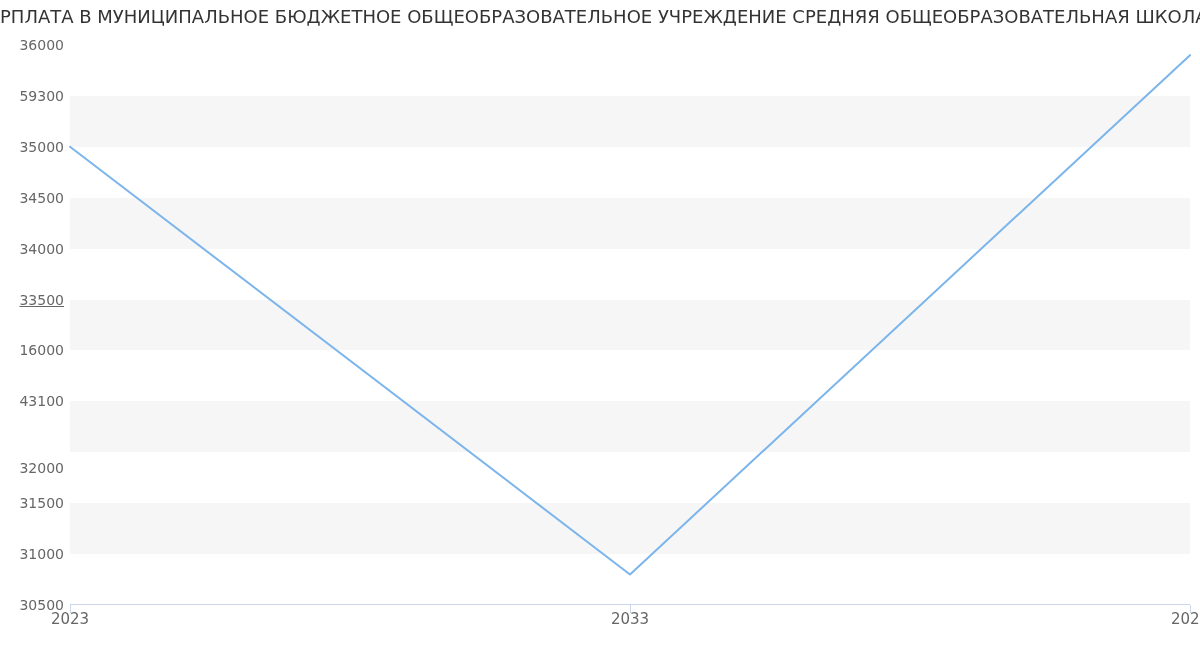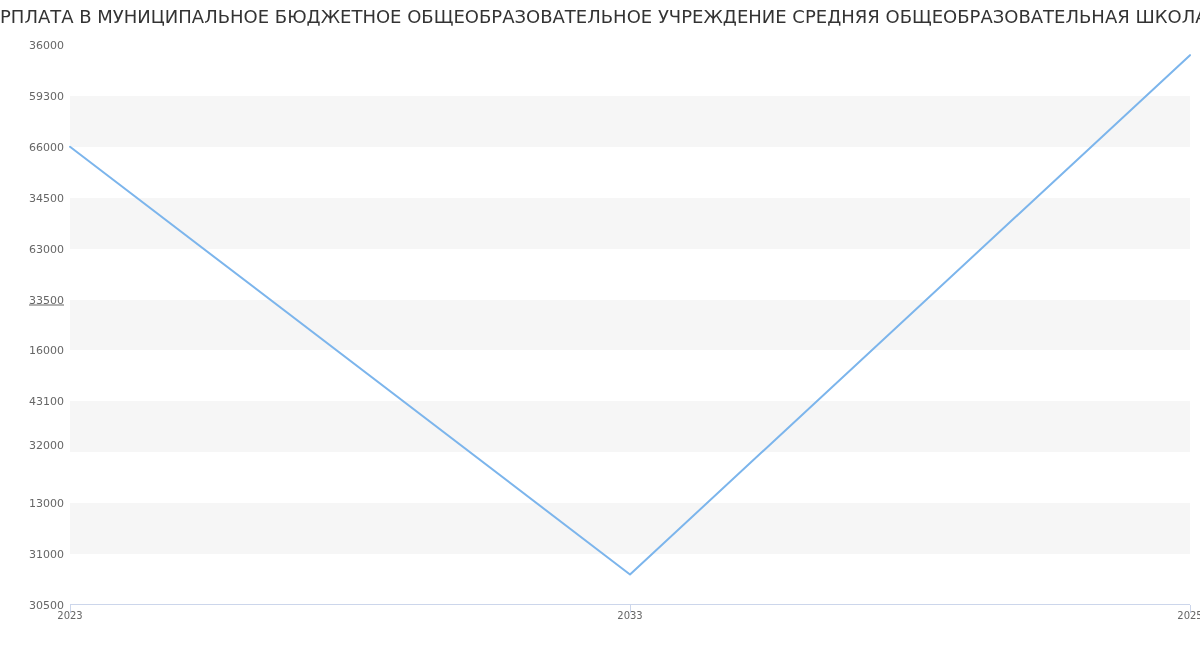--- a/index.html
+++ b/index.html
@@ -30,30 +30,30 @@
     border-bottom: 1px solid #ccd6eb;
   }
   .band {
     position: absolute; left:0; width:100%;
     background:#f6f6f6;
   }
   .tick-label-y {
     position:absolute;
     right: 1136px;
     transform: translateY(-50%);
-    font-size: 11px;
+    font-size: 14px;
     color:#666;
     text-align: right;
     width: 54px;
   }
   .tick-label-x {
     position:absolute;
     top: 610px;
     transform: translateX(-50%);
-    font-size: 10px;
+    font-size: 15px;
     color:#666;
   }
   .x-tick {
     position:absolute;
     top: 605px;
     width:1px; height:8px;
     background:#ccd6eb;
   }
   svg.line {
     position:absolute; left:0; top:0;
@@ -80,28 +80,28 @@
     <div class="band" style="top: 458.182px; height: 50.9091px;"></div>
     <div class="plot-frame"></div>
 
 <svg class="line" viewBox="0 0 1120 560" preserveAspectRatio="none">
     <path id="series-path" d="M0 101.81818181818181 L560 529.4545454545455 L1120 10.18181818181813 "></path>
   </svg>
   </div>
 
 <div class="tick-label-y" style="top: 605px;">30500</div>
 <div class="tick-label-y" style="top: 554.091px;">31000</div>
-<div class="tick-label-y" style="top: 503.182px;">13000</div>
-<div class="tick-label-y" style="top: 445px;">32000</div>
+<div class="tick-label-y" style="top: 503.182px;">31500</div>
+<div class="tick-label-y" style="top: 468px;">32000</div>
 <div class="tick-label-y" style="top: 401.364px;">43100</div>
 <div class="tick-label-y" style="top: 350.455px;">16000</div>
 <div class="tick-label-y" style="top: 299.545px; text-decoration: underline;">33500</div>
-<div class="tick-label-y" style="top: 248.636px;">63000</div>
+<div class="tick-label-y" style="top: 248.636px;">34000</div>
 <div class="tick-label-y" style="top: 197.727px; text-align: right;">34500</div>
-<div class="tick-label-y" style="top: 146.818px;">66000</div>
+<div class="tick-label-y" style="top: 146.818px;">35000</div>
 <div class="tick-label-y" style="top: 95.9091px;">59300</div>
 <div class="tick-label-y" style="top: 45px;">36000</div>
 <div class="x-tick" style="left: 70px;"></div>
 <div class="tick-label-x" style="left: 70px;">2023</div>
 <div class="x-tick" style="left: 630px;"></div>
 <div class="tick-label-x" style="left: 630px;">2033</div>
 <div class="x-tick" style="left: 1190px;"></div>
 <div class="tick-label-x" style="left: 1190px;">2025</div>
 
 </body></html>

